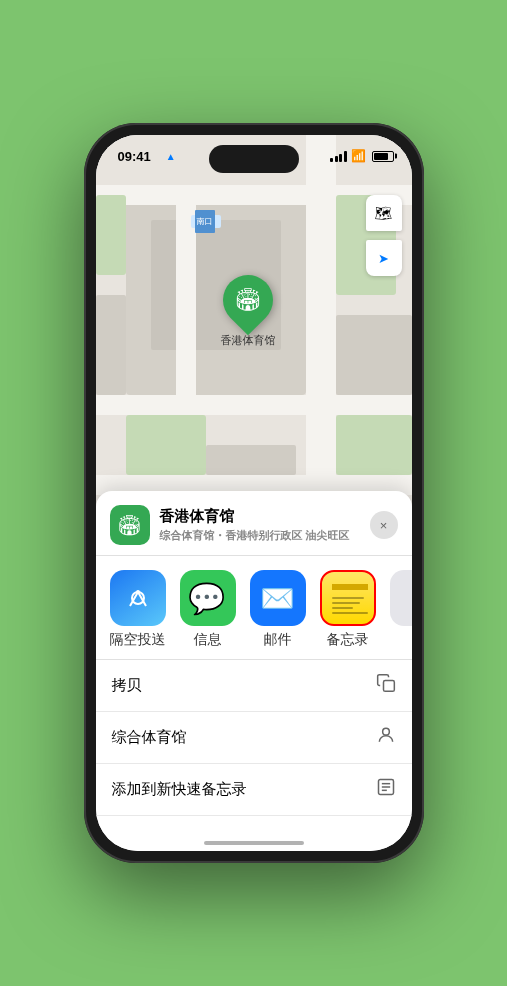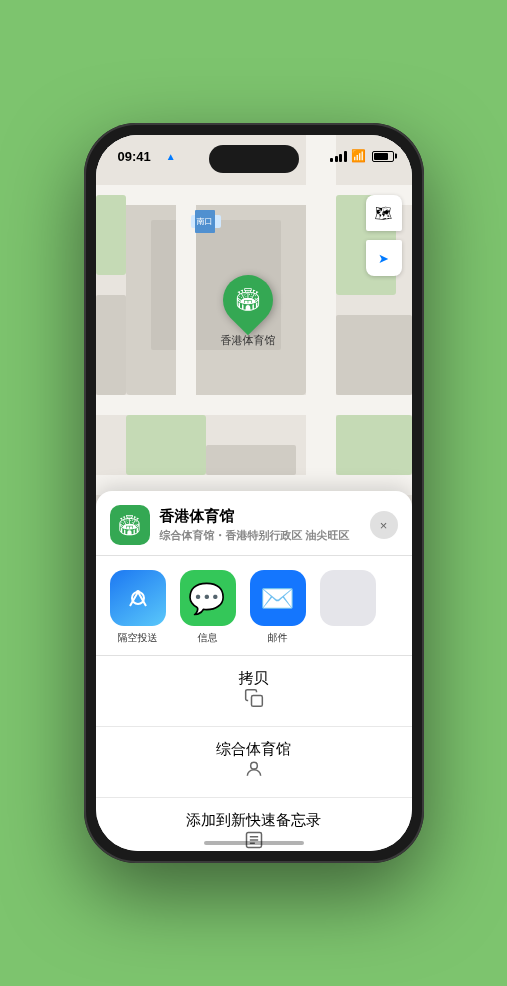--- a/index.html
+++ b/index.html
@@ -268,35 +268,34 @@
       background: #1476fe;
     }
     .app-icon.notes {
       background: linear-gradient(180deg, #ffe566 0%, #ffd900 100%);
       border: 2px solid #ff0000;
     }
     .app-icon.more {
       background: #e5e5ea;
     }
     .app-label {
-      font-size: 10px;
+      font-size: 14px;
       color: #333;
       text-align: center;
     }
     
     .action-list {
       padding: 0 0;
     }
     .action-item {
       display: flex;
       align-items: center;
       justify-content: space-between;
       padding: 13px 16px;
       border-bottom: 0.5px solid #e8e8e8;
-      flex-direction: column;
     }
     .action-label {
       font-size: 15px;
       color: #000;
     }
     .action-icon {
       font-size: 18px;
       color: #666;
     }
     
@@ -454,20 +453,32 @@
         <div class="app-item">
           <div class="app-icon messages" style="color:white;font-size:30px;">💬</div>
           <span class="app-label">信息</span>
         </div>
 
         <div class="app-item">
           <div class="app-icon mail" style="color:white;font-size:28px;">✉️</div>
           <span class="app-label">邮件</span>
         </div>
 
+        <div class="app-item">
+          <div class="app-icon notes" style="padding:0;overflow:hidden;position:relative;">
+            <div class="notes-lines">
+              <div class="note-line" style="width:100%;background:#d4a800;height:6px;border-radius:0;margin-bottom:4px;"></div>
+              <div class="note-line"></div>
+              <div class="note-line"></div>
+              <div class="note-line"></div>
+              <div class="note-line"></div>
+            </div>
+          </div>
+          <span class="app-label">备忘录</span>
+        </div>
 
         <div class="app-item">
           <div class="app-icon more" style="display:flex;align-items:center;justify-content:center;flex-direction:column;gap:3px;">
             
           </div>
 
         </div>
       </div>
 
       <div class="action-list">

